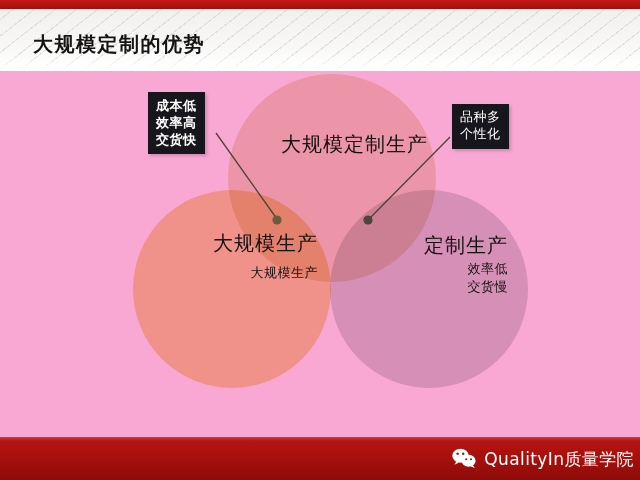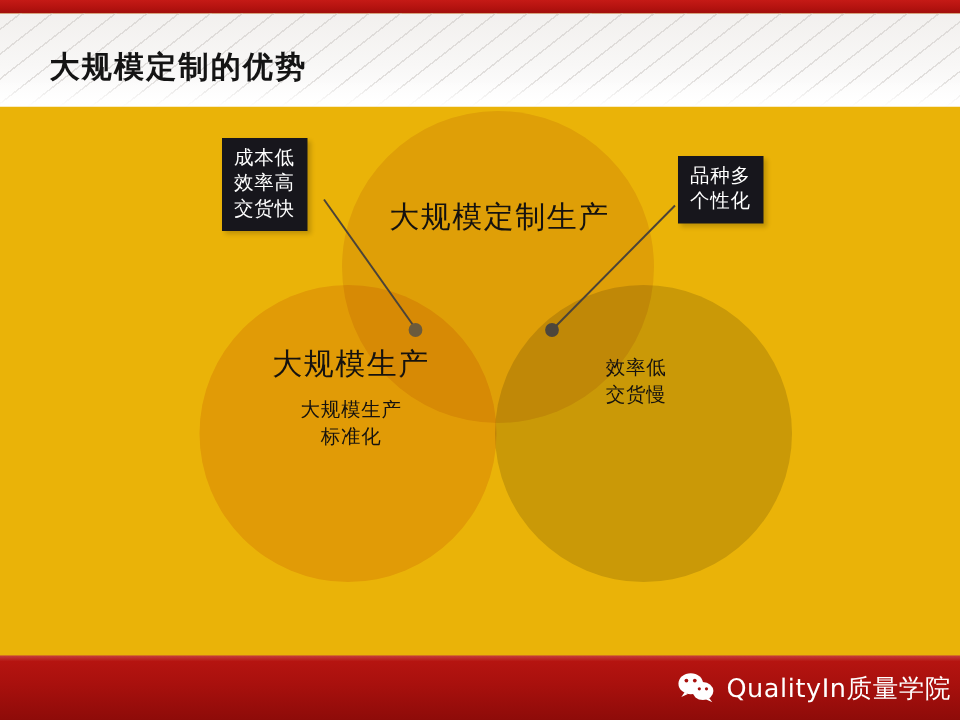--- a/index.html
+++ b/index.html
@@ -6,21 +6,21 @@
   html, body {
     margin: 0;
     padding: 0;
     background: #ffffff;
   }
   #slide {
     position: relative;
     width: 640px;
     height: 480px;
     overflow: hidden;
-    background: #eab308;
+    background: #f9a8d4;
     font-family: "DejaVu Sans", "Liberation Sans", sans-serif;
   }
 
   
   .top-bar {
     position: absolute;
     left: 0; top: 0;
     width: 640px; height: 9px;
     background: linear-gradient(to bottom, #c51a16 0%, #b3120f 60%, #9e0f0c 100%);
   }
@@ -87,21 +87,21 @@
   .circle-right {
     left: 330px; top: 190px;
     width: 198px; height: 198px;
     background: #dcdadd;
     mix-blend-mode: multiply;
   }
 
   
   .circle-label {
     position: absolute;
-    text-align: center;
+    text-align: right;
     color: #15120f;
     z-index: 5;
   }
   .label-top {
     left: 238px; top: 133px;
     width: 190px;
     font-size: 21px;
     letter-spacing: 1px;
   }
   .label-left {
@@ -134,21 +134,21 @@
     background: #17161c;
     color: #ffffff;
     font-size: 13px;
     line-height: 1.32;
     letter-spacing: 0.5px;
     padding: 5px 8px 6px 8px;
     z-index: 8;
     box-shadow: 2px 2px 3px rgba(0,0,0,0.18);
   }
   .callout-left {
-    left: 148px; top: 92px;
+    left: 148px; top: 92px; font-weight: bold;
   }
   .callout-right {
     left: 452px; top: 104px; font-family: Liberation Mono, monospace;
   }
 
   
   .leaders {
     position: absolute;
     left: 0; top: 0;
     width: 640px; height: 480px;
@@ -209,25 +209,25 @@
   </svg>
 
   <div class="circle-label label-top">
     <div class="label-heading">大规模定制生产</div>
   </div>
 
   <div class="circle-label label-left">
     <div class="label-heading">大规模生产</div>
     <div class="label-sub">
       <div>大规模生产</div>
-      <div>标准化</div>
     </div>
   </div>
 
   <div class="circle-label label-right">
+    <div class="label-heading">定制生产</div>
     <div class="label-sub">
       <div>效率低</div>
       <div>交货慢</div>
     </div>
   </div>
 
   <div class="callout callout-left">
     <div>成本低</div>
     <div>效率高</div>
     <div>交货快</div>

